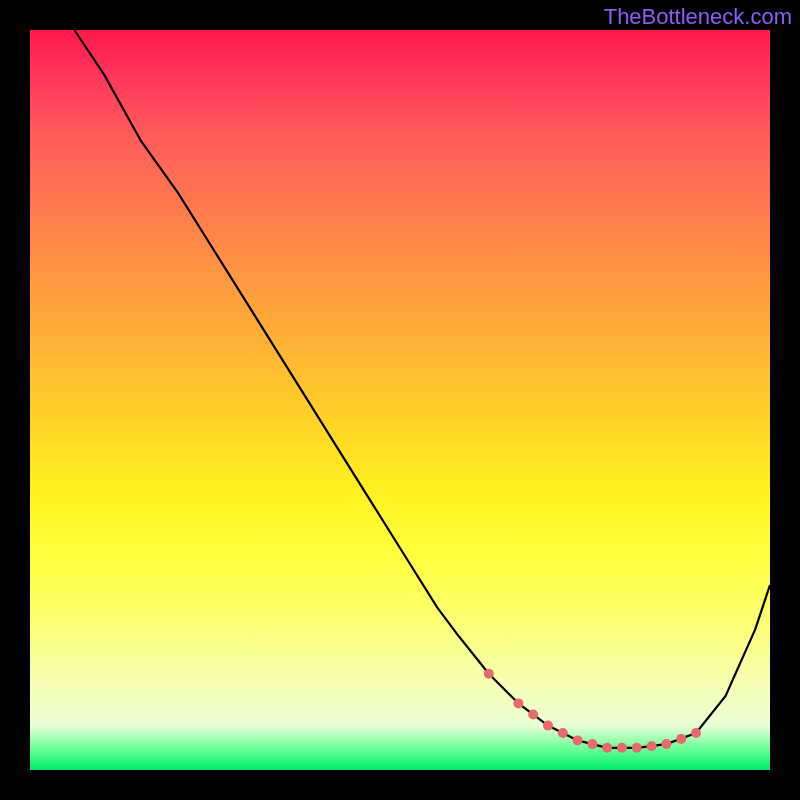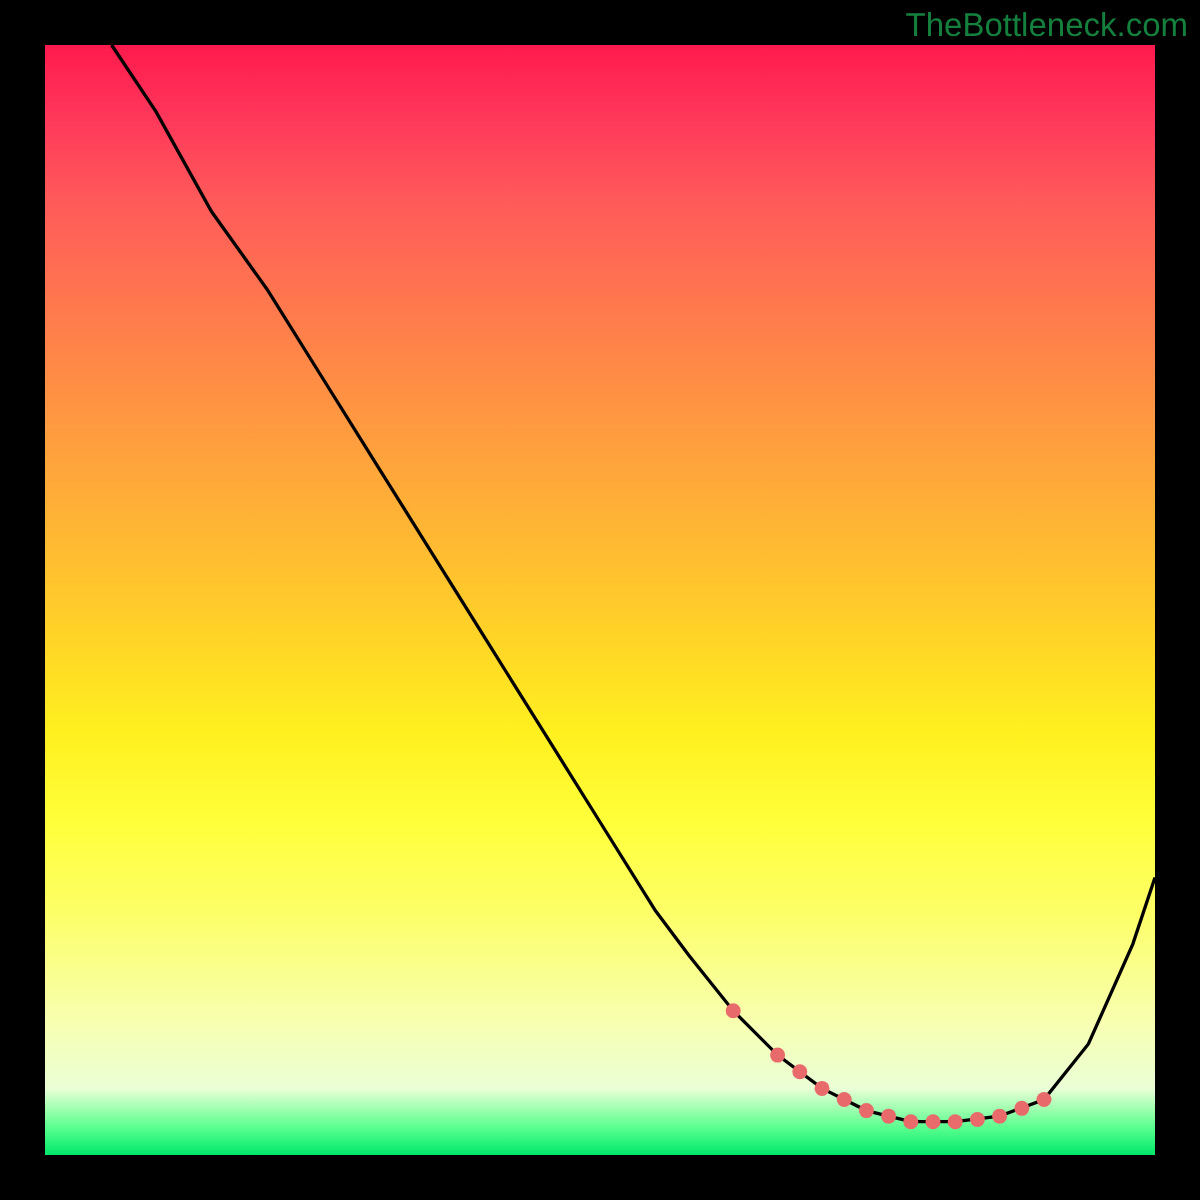--- a/index.html
+++ b/index.html
@@ -13,21 +13,21 @@
   .frame {
     position: relative;
     width: 800px;
     height: 800px;
     background: #000;
   }
   .watermark {
     position: absolute;
     top: 4px;
     right: 8px;
-    color: #15803d;
+    color: #8b5cf6;
     font-size: 22px;
     font-weight: 500;
     z-index: 10;
   }
   .plot-area {
     position: absolute;
     left: 30px;
     top: 30px;
     width: 740px;
     height: 740px;

